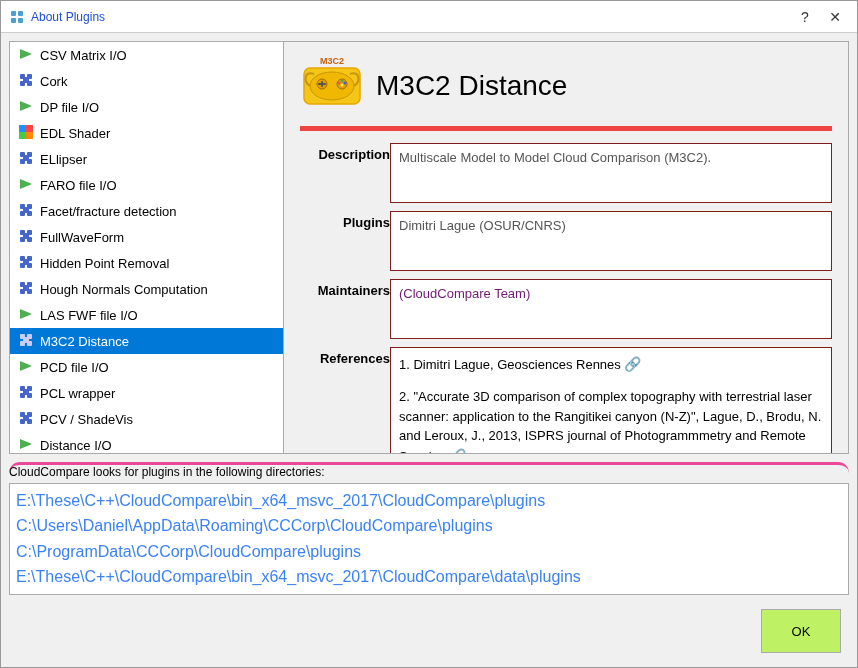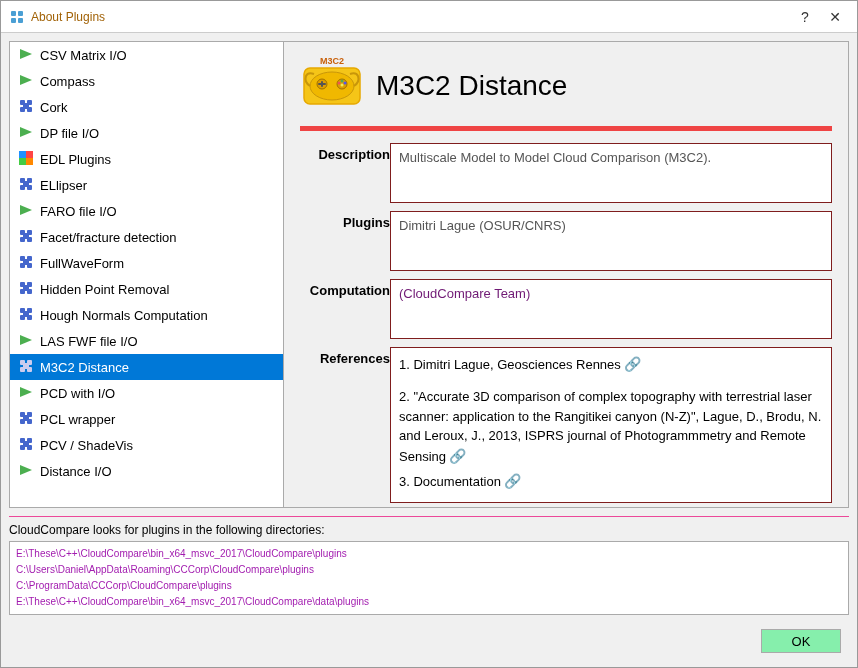--- a/index.html
+++ b/index.html
@@ -32,21 +32,21 @@
       user-select: none;
     }
     .titlebar-icon {
       width: 16px;
       height: 16px;
       margin-right: 6px;
     }
     .titlebar-title {
       font-size: 12px;
       flex: 1;
-      color: #a16207;
+      color: #1d4ed8;
     }
     .titlebar-btns {
       display: flex;
       gap: 2px;
     }
     .titlebar-btn {
       width: 28px;
       height: 24px;
       border: none;
       background: transparent;
@@ -163,49 +163,49 @@
       font-size: 13px;
       color: #555;
     }
 
     .info-box.ref {
       color: #000;
       min-height: 80px;
     }
 
     .bottom-section {
-      border-top: 1px solid #ec4899;
-      padding-top: 6px;
+      border-top: 3px solid #ec4899;
+      border-radius: 11px;
     }
 
     .bottom-desc {
       font-size: 12px;
       color: #000;
       margin-bottom: 4px;
     }
 
     .paths-box {
       border: 1px solid #aaa;
       background: #fff;
       padding: 4px 6px;
-      font-size: 10px;
-      color: #a21caf;
+      font-size: 16px;
+      color: #3b82f6;
       line-height: 1.6;
     }
 
     .footer {
       display: flex;
       justify-content: flex-end;
       padding: 6px 8px 6px 0;
     }
 
     .ok-btn {
       width: 80px;
-      height: 24px;
-      background: #86efac;
+      height: 44px;
+      background: #bef264;
       border: 1px solid #aaa;
       cursor: pointer;
       font-size: 13px;
       font-family: inherit;
     }
   </style>
 </head>
 <body>
 
 <div class="window">
@@ -230,26 +230,20 @@
       <div class="left-panel">
         <ul class="plugin-list" id="plugin-list">
         <li class="plugin-item">
               <span><svg width="16" height="16" viewBox="0 0 16 16">
       <polygon points="2,3 14,8 2,13" fill="#4caf50"></polygon>
     </svg></span>
               <span class="plugin-label">CSV Matrix I/O</span>
             </li>
             <li class="plugin-item">
               <span><svg width="16" height="16" viewBox="0 0 16 16">
-      <polygon points="2,3 14,8 2,13" fill="#4caf50"></polygon>
-    </svg></span>
-              <span class="plugin-label">Compass</span>
-            </li>
-            <li class="plugin-item">
-              <span><svg width="16" height="16" viewBox="0 0 16 16">
       <rect x="2" y="2" width="5" height="5" fill="#4466cc" rx="1"></rect>
       <rect x="9" y="2" width="5" height="5" fill="#4466cc" rx="1"></rect>
       <rect x="2" y="9" width="5" height="5" fill="#4466cc" rx="1"></rect>
       <rect x="9" y="9" width="5" height="5" fill="#4466cc" rx="1"></rect>
       <rect x="5" y="5" width="6" height="6" fill="#4466cc"></rect>
     </svg></span>
               <span class="plugin-label">Cork</span>
             </li>
             <li class="plugin-item">
               <span><svg width="16" height="16" viewBox="0 0 16 16">
@@ -257,21 +251,21 @@
     </svg></span>
               <span class="plugin-label">DP file I/O</span>
             </li>
             <li class="plugin-item">
               <span><svg width="16" height="16" viewBox="0 0 16 16">
       <rect x="1" y="1" width="7" height="7" fill="#1e90ff"></rect>
       <rect x="8" y="1" width="7" height="7" fill="#ff4444"></rect>
       <rect x="1" y="8" width="7" height="7" fill="#44cc44"></rect>
       <rect x="8" y="8" width="7" height="7" fill="#ff8800"></rect>
     </svg></span>
-              <span class="plugin-label">EDL Plugins</span>
+              <span class="plugin-label">EDL Shader</span>
             </li>
             <li class="plugin-item">
               <span><svg width="16" height="16" viewBox="0 0 16 16">
       <rect x="2" y="2" width="5" height="5" fill="#4466cc" rx="1"></rect>
       <rect x="9" y="2" width="5" height="5" fill="#4466cc" rx="1"></rect>
       <rect x="2" y="9" width="5" height="5" fill="#4466cc" rx="1"></rect>
       <rect x="9" y="9" width="5" height="5" fill="#4466cc" rx="1"></rect>
       <rect x="5" y="5" width="6" height="6" fill="#4466cc"></rect>
     </svg></span>
               <span class="plugin-label">ELlipser</span>
@@ -335,21 +329,21 @@
       <rect x="2" y="9" width="5" height="5" fill="#cce" rx="1"></rect>
       <rect x="9" y="9" width="5" height="5" fill="#cce" rx="1"></rect>
       <rect x="5" y="5" width="6" height="6" fill="#cce"></rect>
     </svg></span>
               <span class="plugin-label">M3C2 Distance</span>
             </li>
             <li class="plugin-item">
               <span><svg width="16" height="16" viewBox="0 0 16 16">
       <polygon points="2,3 14,8 2,13" fill="#4caf50"></polygon>
     </svg></span>
-              <span class="plugin-label">PCD with I/O</span>
+              <span class="plugin-label">PCD file I/O</span>
             </li>
             <li class="plugin-item">
               <span><svg width="16" height="16" viewBox="0 0 16 16">
       <rect x="2" y="2" width="5" height="5" fill="#4466cc" rx="1"></rect>
       <rect x="9" y="2" width="5" height="5" fill="#4466cc" rx="1"></rect>
       <rect x="2" y="9" width="5" height="5" fill="#4466cc" rx="1"></rect>
       <rect x="9" y="9" width="5" height="5" fill="#4466cc" rx="1"></rect>
       <rect x="5" y="5" width="6" height="6" fill="#4466cc"></rect>
     </svg></span>
               <span class="plugin-label">PCL wrapper</span>
@@ -414,21 +408,21 @@
         </div>
 
         <div class="info-row">
           <div class="info-label">Plugins</div>
           <div class="info-box">
             <span>Dimitri Lague (OSUR/CNRS)</span>
           </div>
         </div>
 
         <div class="info-row">
-          <div class="info-label">Computation</div>
+          <div class="info-label">Maintainers</div>
           <div class="info-box">
             <span style="color:#701a75;">(CloudCompare Team)</span>
           </div>
         </div>
 
         <div class="info-row">
           <div class="info-label">References</div>
           <div class="info-box ref" id="references-box">
           <p style="margin-bottom: 12px; line-height: 1.5;">1. Dimitri Lague, Geosciences Rennes <span style="color:#0563c1;cursor:pointer;font-size:14px;">🔗</span></p>
               <p style="margin-bottom: 4px; line-height: 1.5;">2. "Accurate 3D comparison of complex topography with terrestrial laser scanner: application to the Rangitikei canyon (N-Z)", Lague, D., Brodu, N. and Leroux, J., 2013, ISPRS journal of Photogrammmetry and Remote Sensing <span style="color:#0563c1;cursor:pointer;font-size:14px;">🔗</span></p>

